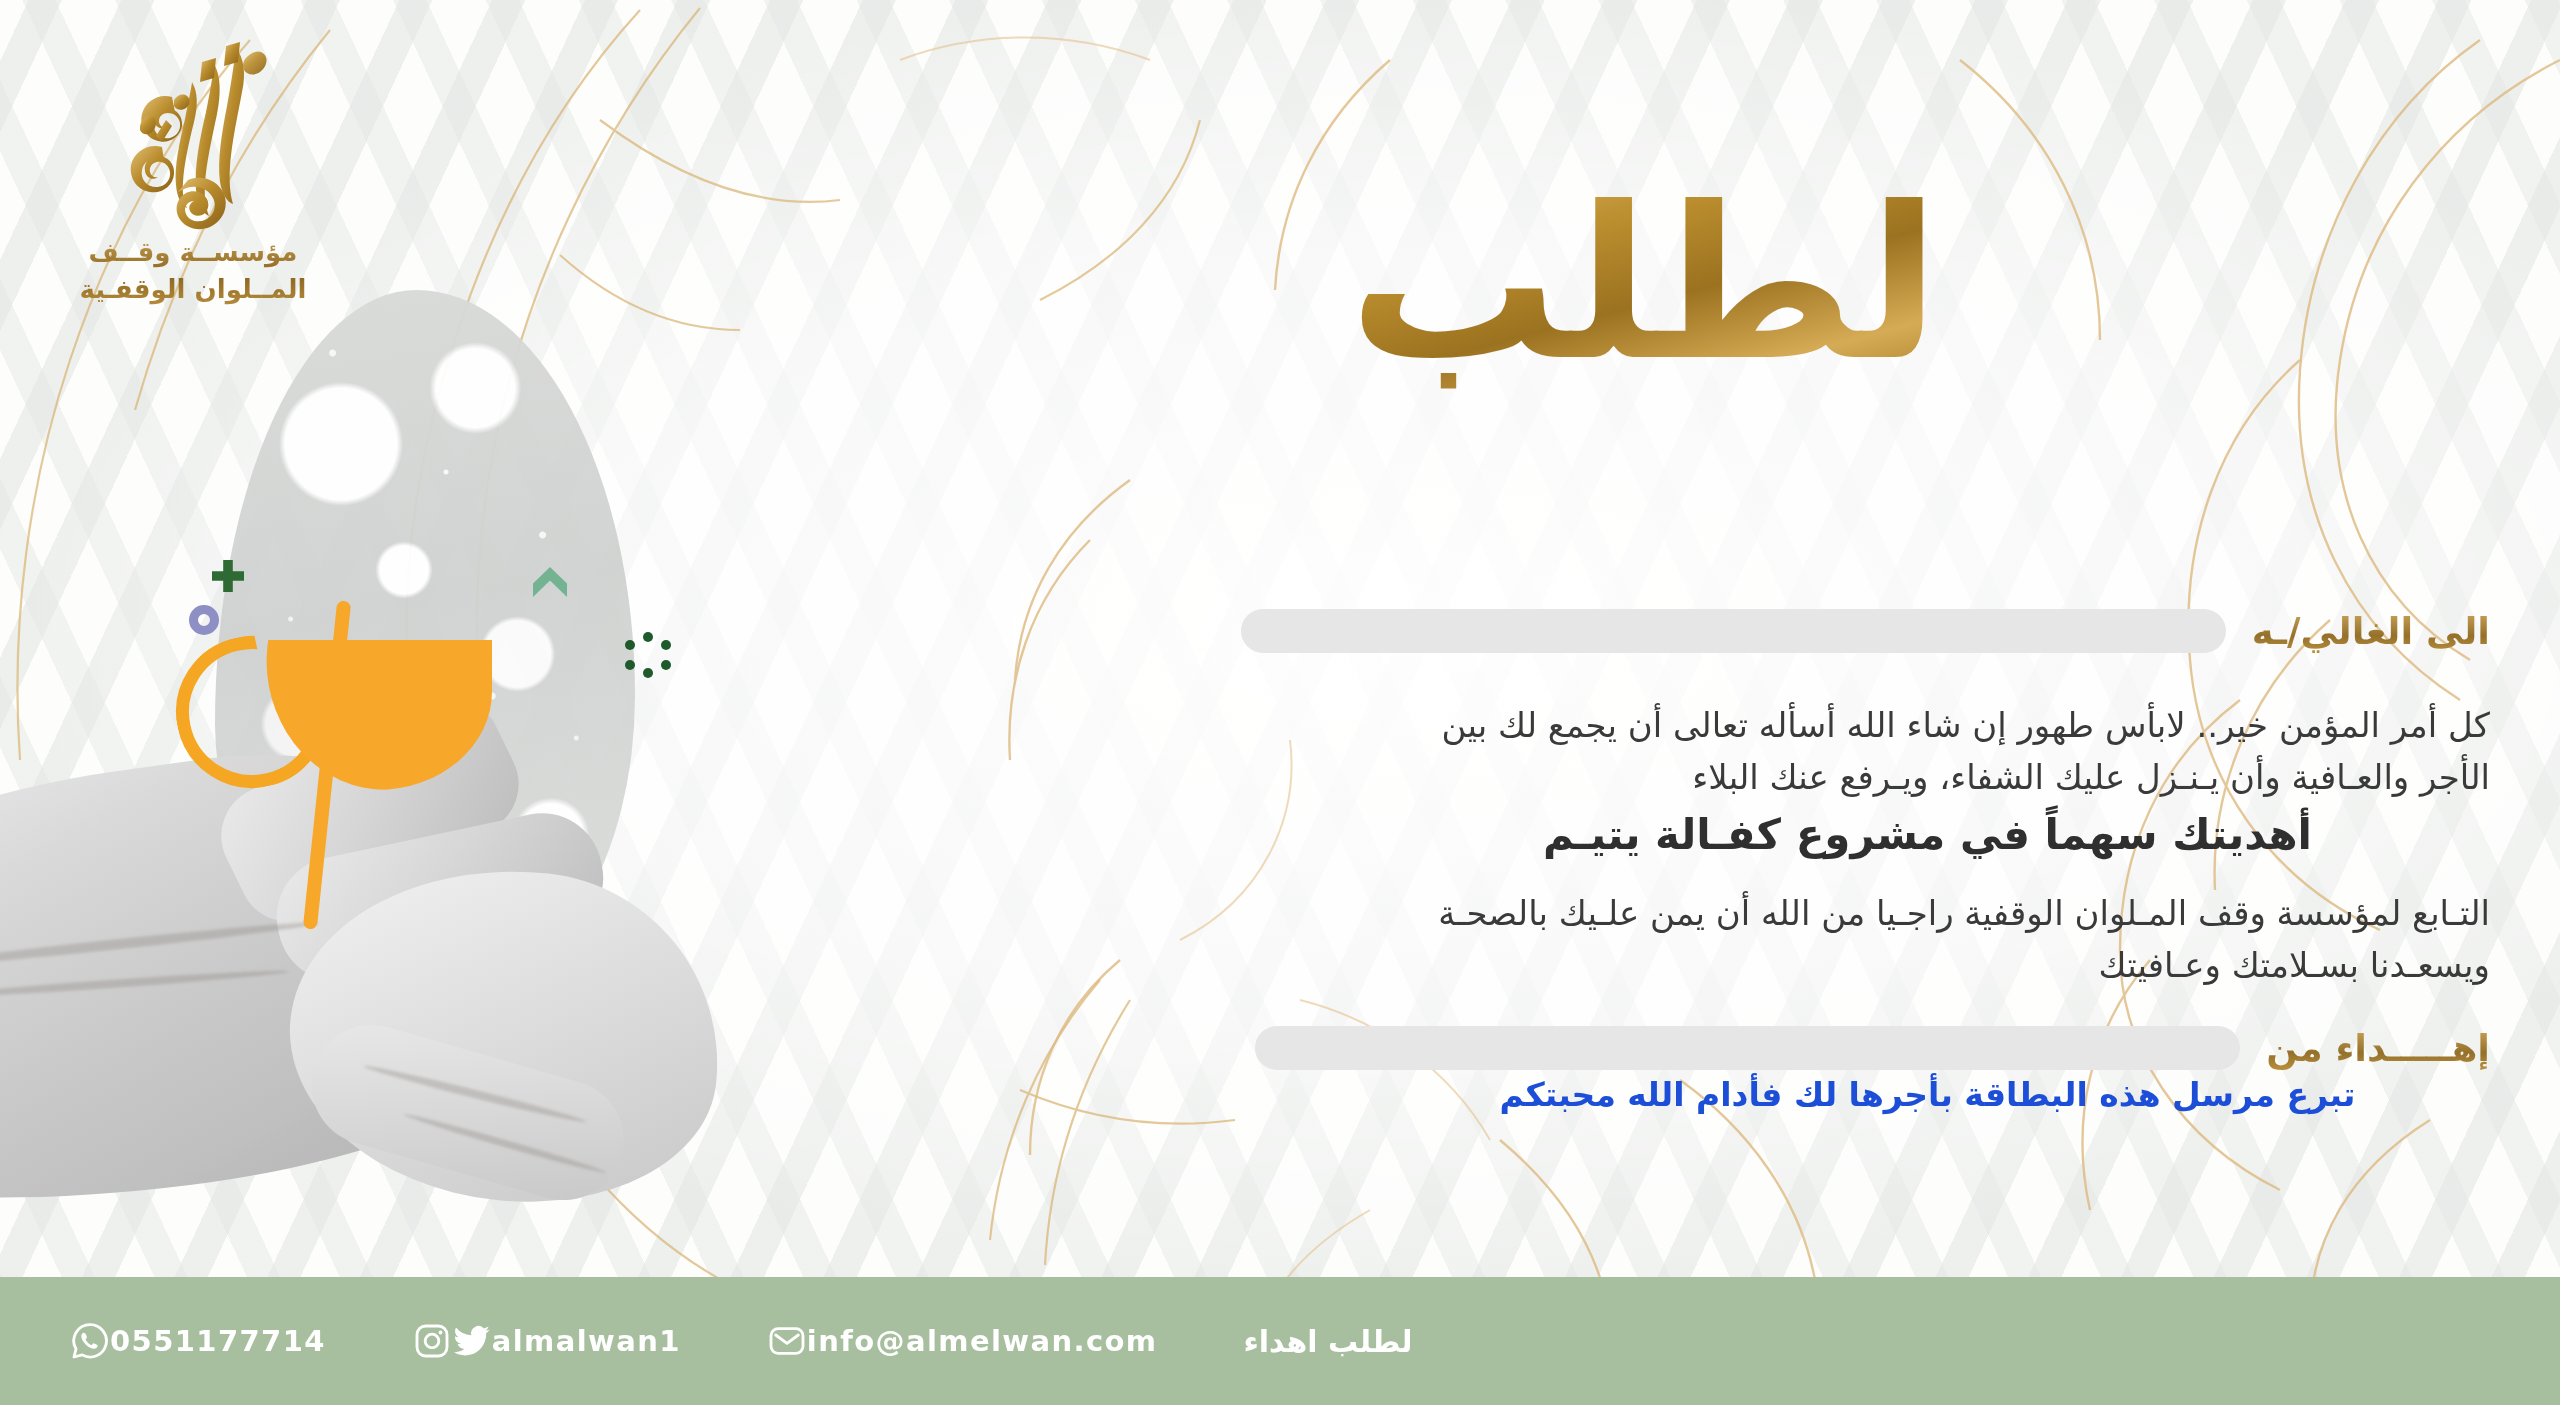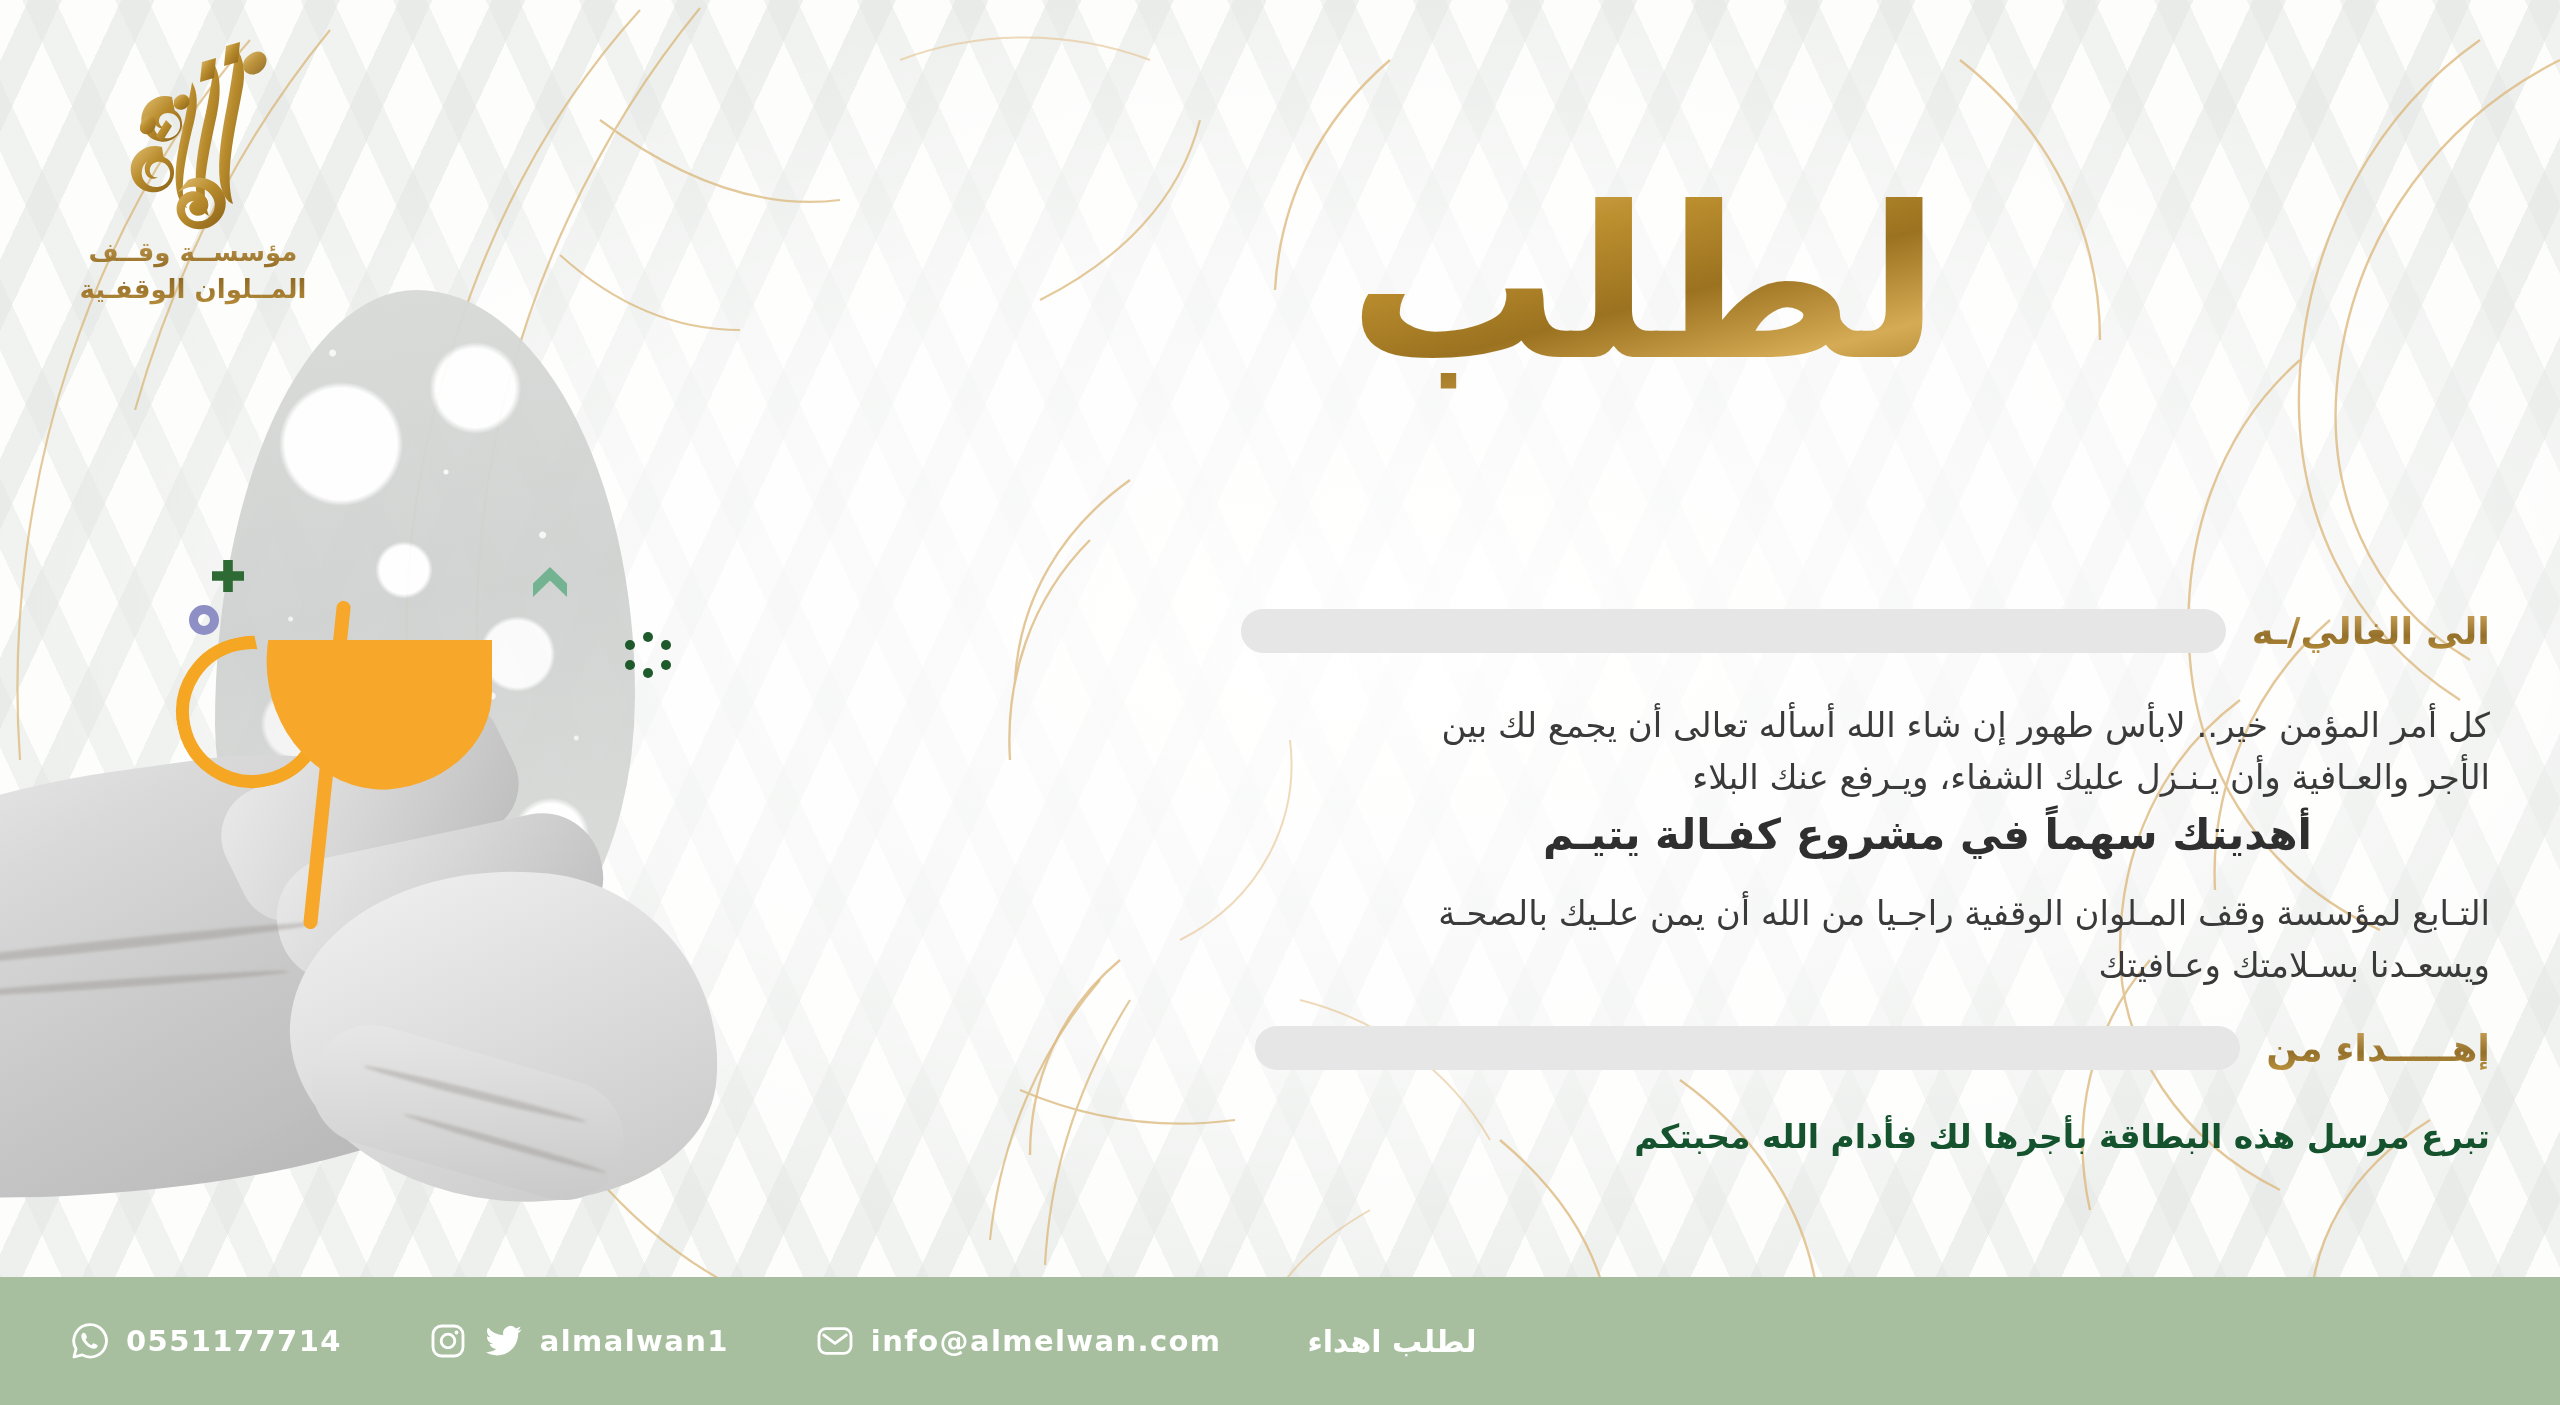--- a/index.html
+++ b/index.html
@@ -213,35 +213,35 @@
     letter-spacing:.2px;
   }
   .para-1{top:700px;}
   .para-2{top:888px;}
   .strong-line{
     position:absolute;right:70px;width:1125px;top:808px;
     text-align:center;color:#2f2f2f;
     font-size:42px;font-weight:700;line-height:1.3;letter-spacing:1px;
   }
   .closing{
-    position:absolute;right:70px;width:1125px;top:1114px;
-    color:#14532d;
+    position:absolute;right:70px;width:1125px;top:1072px;
+    text-align:center;color:#1d4ed8;
     font-size:33px;font-weight:700;line-height:1.4;letter-spacing:.4px;
   }
 
   
   .footer{
     position:absolute;left:0;bottom:0;width:2560px;height:128px;
     background:#a7bf9e;
     display:flex;align-items:center;
     direction:ltr;
     padding-left:70px;
     gap:0;
   }
-  .fitem{display:flex;align-items:center;gap:16px;color:#fff;}
+  .fitem{display:flex;align-items:center;color:#fff;}
   .fitem .ftxt{
     font-size:29px;font-weight:700;letter-spacing:1.4px;color:#ffffff;
     white-space:nowrap;
   }
   .fsep-lg{width:86px;}
   .ficon{width:40px;height:40px;display:block;flex:none;}
   .order-label{
     font-size:30px;font-weight:700;color:#ffffff;direction:rtl;white-space:nowrap;
     letter-spacing:.5px;
   }

